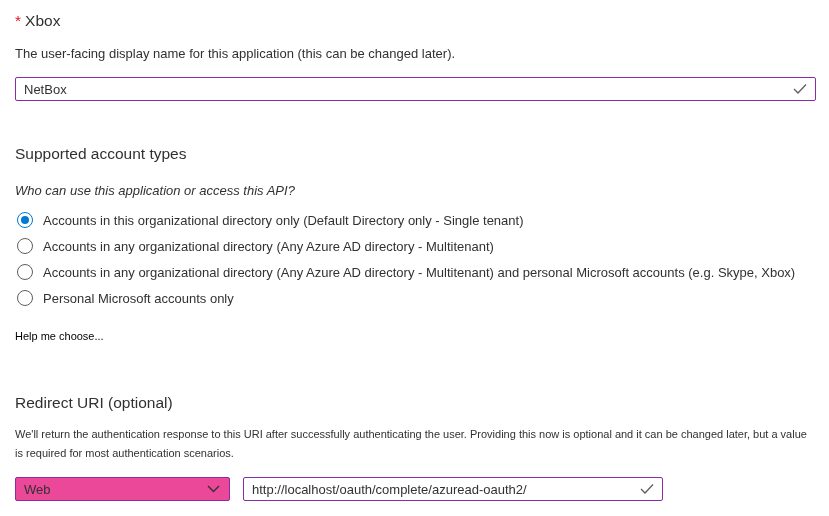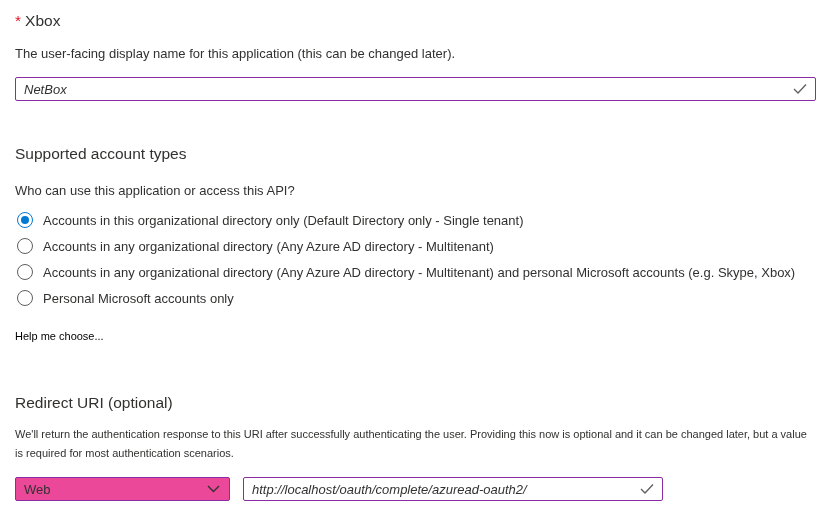--- a/index.html
+++ b/index.html
@@ -13,29 +13,29 @@
   .section-title { font-size:15.5px; font-weight:400; color:#323130; line-height:18px; margin:0; }
   .req { color:#e81123; margin-right:4px; }
   .desc { font-size:13px; line-height:16px; margin:16px 0 0 0; color:#323130; }
 
   .input-wrap { position:relative; display:inline-block; vertical-align:top; }
   .input-wrap.full { display:block; margin-top:15px; }
   input.txt {
     box-sizing:border-box; height:24px; width:100%;
     border:1px solid #8a2da5; border-radius:2px;
     padding:0 28px 0 8px; font-family:inherit; font-size:13px; color:#323130;
-    background:#fff; outline:none;font-style:italic;
+    background:#fff; outline:none;
   }
   .check-icon {
     position:absolute; right:9px; top:50%; transform:translateY(-50%);
     width:14px; height:12px; pointer-events:none;
   }
 
   .section-2 { margin-top:44px; }
-  .question { font-size:13px; line-height:16px; margin:20px 0 0 0; }
+  .question { font-size:13px; line-height:16px; margin:20px 0 0 0;font-style:italic; }
 
   .radio-group { margin-top:8px; }
   .radio-row { display:flex; align-items:center; height:26px; cursor:pointer; }
   .radio-circle {
     width:16px; height:16px; box-sizing:border-box; border-radius:50%;
     border:1px solid #605e5c; background:#fff; margin-left:2px;
     display:flex; align-items:center; justify-content:center; flex:0 0 auto;
   }
   .radio-circle.checked { border-color:#0078d4; }
   .radio-circle .dot { width:8px; height:8px; border-radius:50%; background:transparent; }

